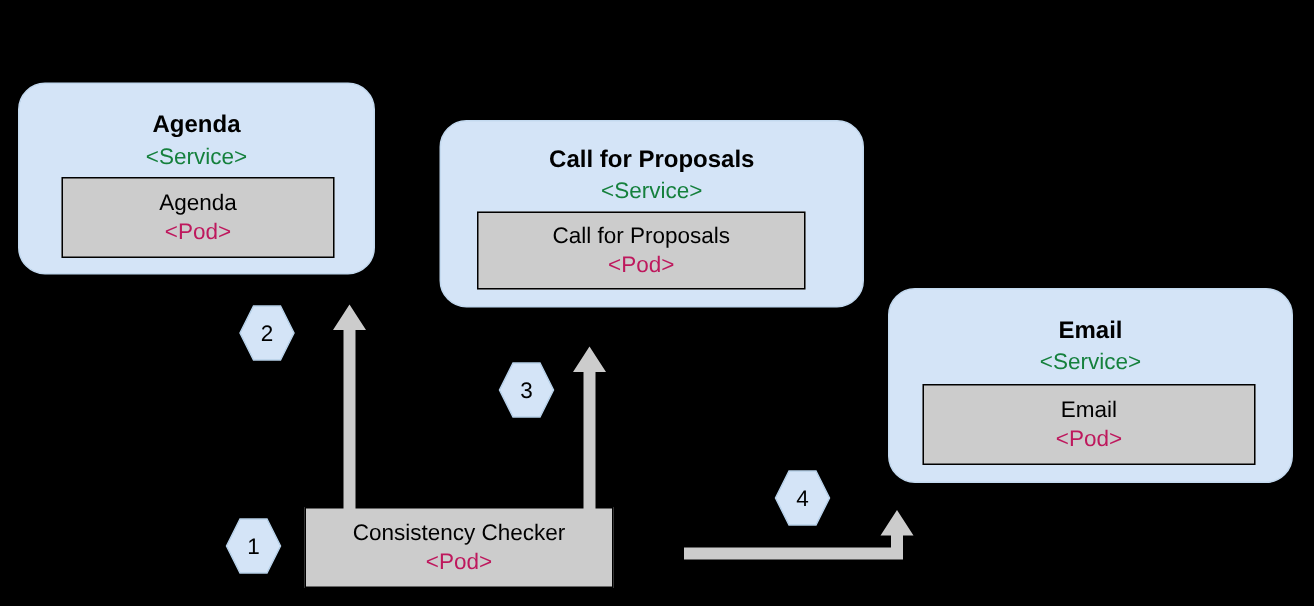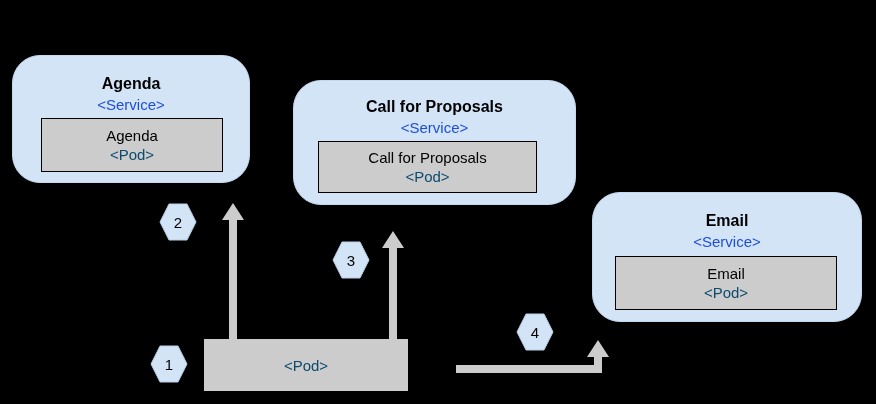--- a/index.html
+++ b/index.html
@@ -16,40 +16,40 @@
     overflow: hidden;
     font-family: "Liberation Sans", sans-serif;
     -webkit-font-smoothing: antialiased;
   }
 
   
   .service-card {
     position: absolute;
     background: #d4e4f7;
     border: 1px solid #c3d9ef;
-    border-radius: 28px;
+    border-radius: 18px;
     box-sizing: border-box;
   }
   .service-title {
     position: absolute;
     left: 0;
     right: 0;
     text-align: center;
     font-weight: bold;
     font-size: 16px;
     color: #000000;
     line-height: 19px;
   }
   .service-kind {
     position: absolute;
     left: 0;
     right: 0;
     text-align: center;
     font-size: 15px;
-    color: #1d4ed8;
+    color: #15803d;
     line-height: 18px;
   }
 
   
   .pod-box {
     position: absolute;
     background: #cccccc;
     border: 1px solid #000000;
     box-sizing: border-box;
     display: flex;
@@ -58,21 +58,21 @@
     justify-content: center;
   }
   .pod-name {
     font-size: 15px;
     color: #000000;
     line-height: 19px;
     text-align: center;
   }
   .pod-kind {
     font-size: 15px;
-    color: #0c4a6e;
+    color: #be185d;
     line-height: 19px;
     text-align: center;
   }
 
   
   .arrow-svg {
     position: absolute;
     overflow: visible;
   }
 
@@ -125,20 +125,21 @@
   <div class="service-card" style="left:592px; top:192px; width:270px; height:130px;">
     <div class="service-title" style="top:18px;">Email</div>
     <div class="service-kind" style="top:40px;">&lt;Service&gt;</div>
     <div class="pod-box" style="left:22px; top:63px; width:222px; height:54px;">
       <div class="pod-name">Email</div>
       <div class="pod-kind">&lt;Pod&gt;</div>
     </div>
   </div>
 
   <div class="pod-box" style="left:203px; top:338px; width:206px; height:54px;">
+    <div class="pod-name">Consistency Checker</div>
     <div class="pod-kind">&lt;Pod&gt;</div>
   </div>
 
   <svg class="arrow-svg" style="left:219px; top:203px;" width="28" height="140" viewBox="0 0 28 140">
     <polygon points="14,0 25,17 18,17 18,140 10,140 10,17 3,17" fill="#cccccc"></polygon>
   </svg>
 
   <svg class="arrow-svg" style="left:379px; top:231px;" width="28" height="110" viewBox="0 0 28 110">
     <polygon points="14,0 25,17 18,17 18,110 10,110 10,17 3,17" fill="#cccccc"></polygon>
   </svg>

